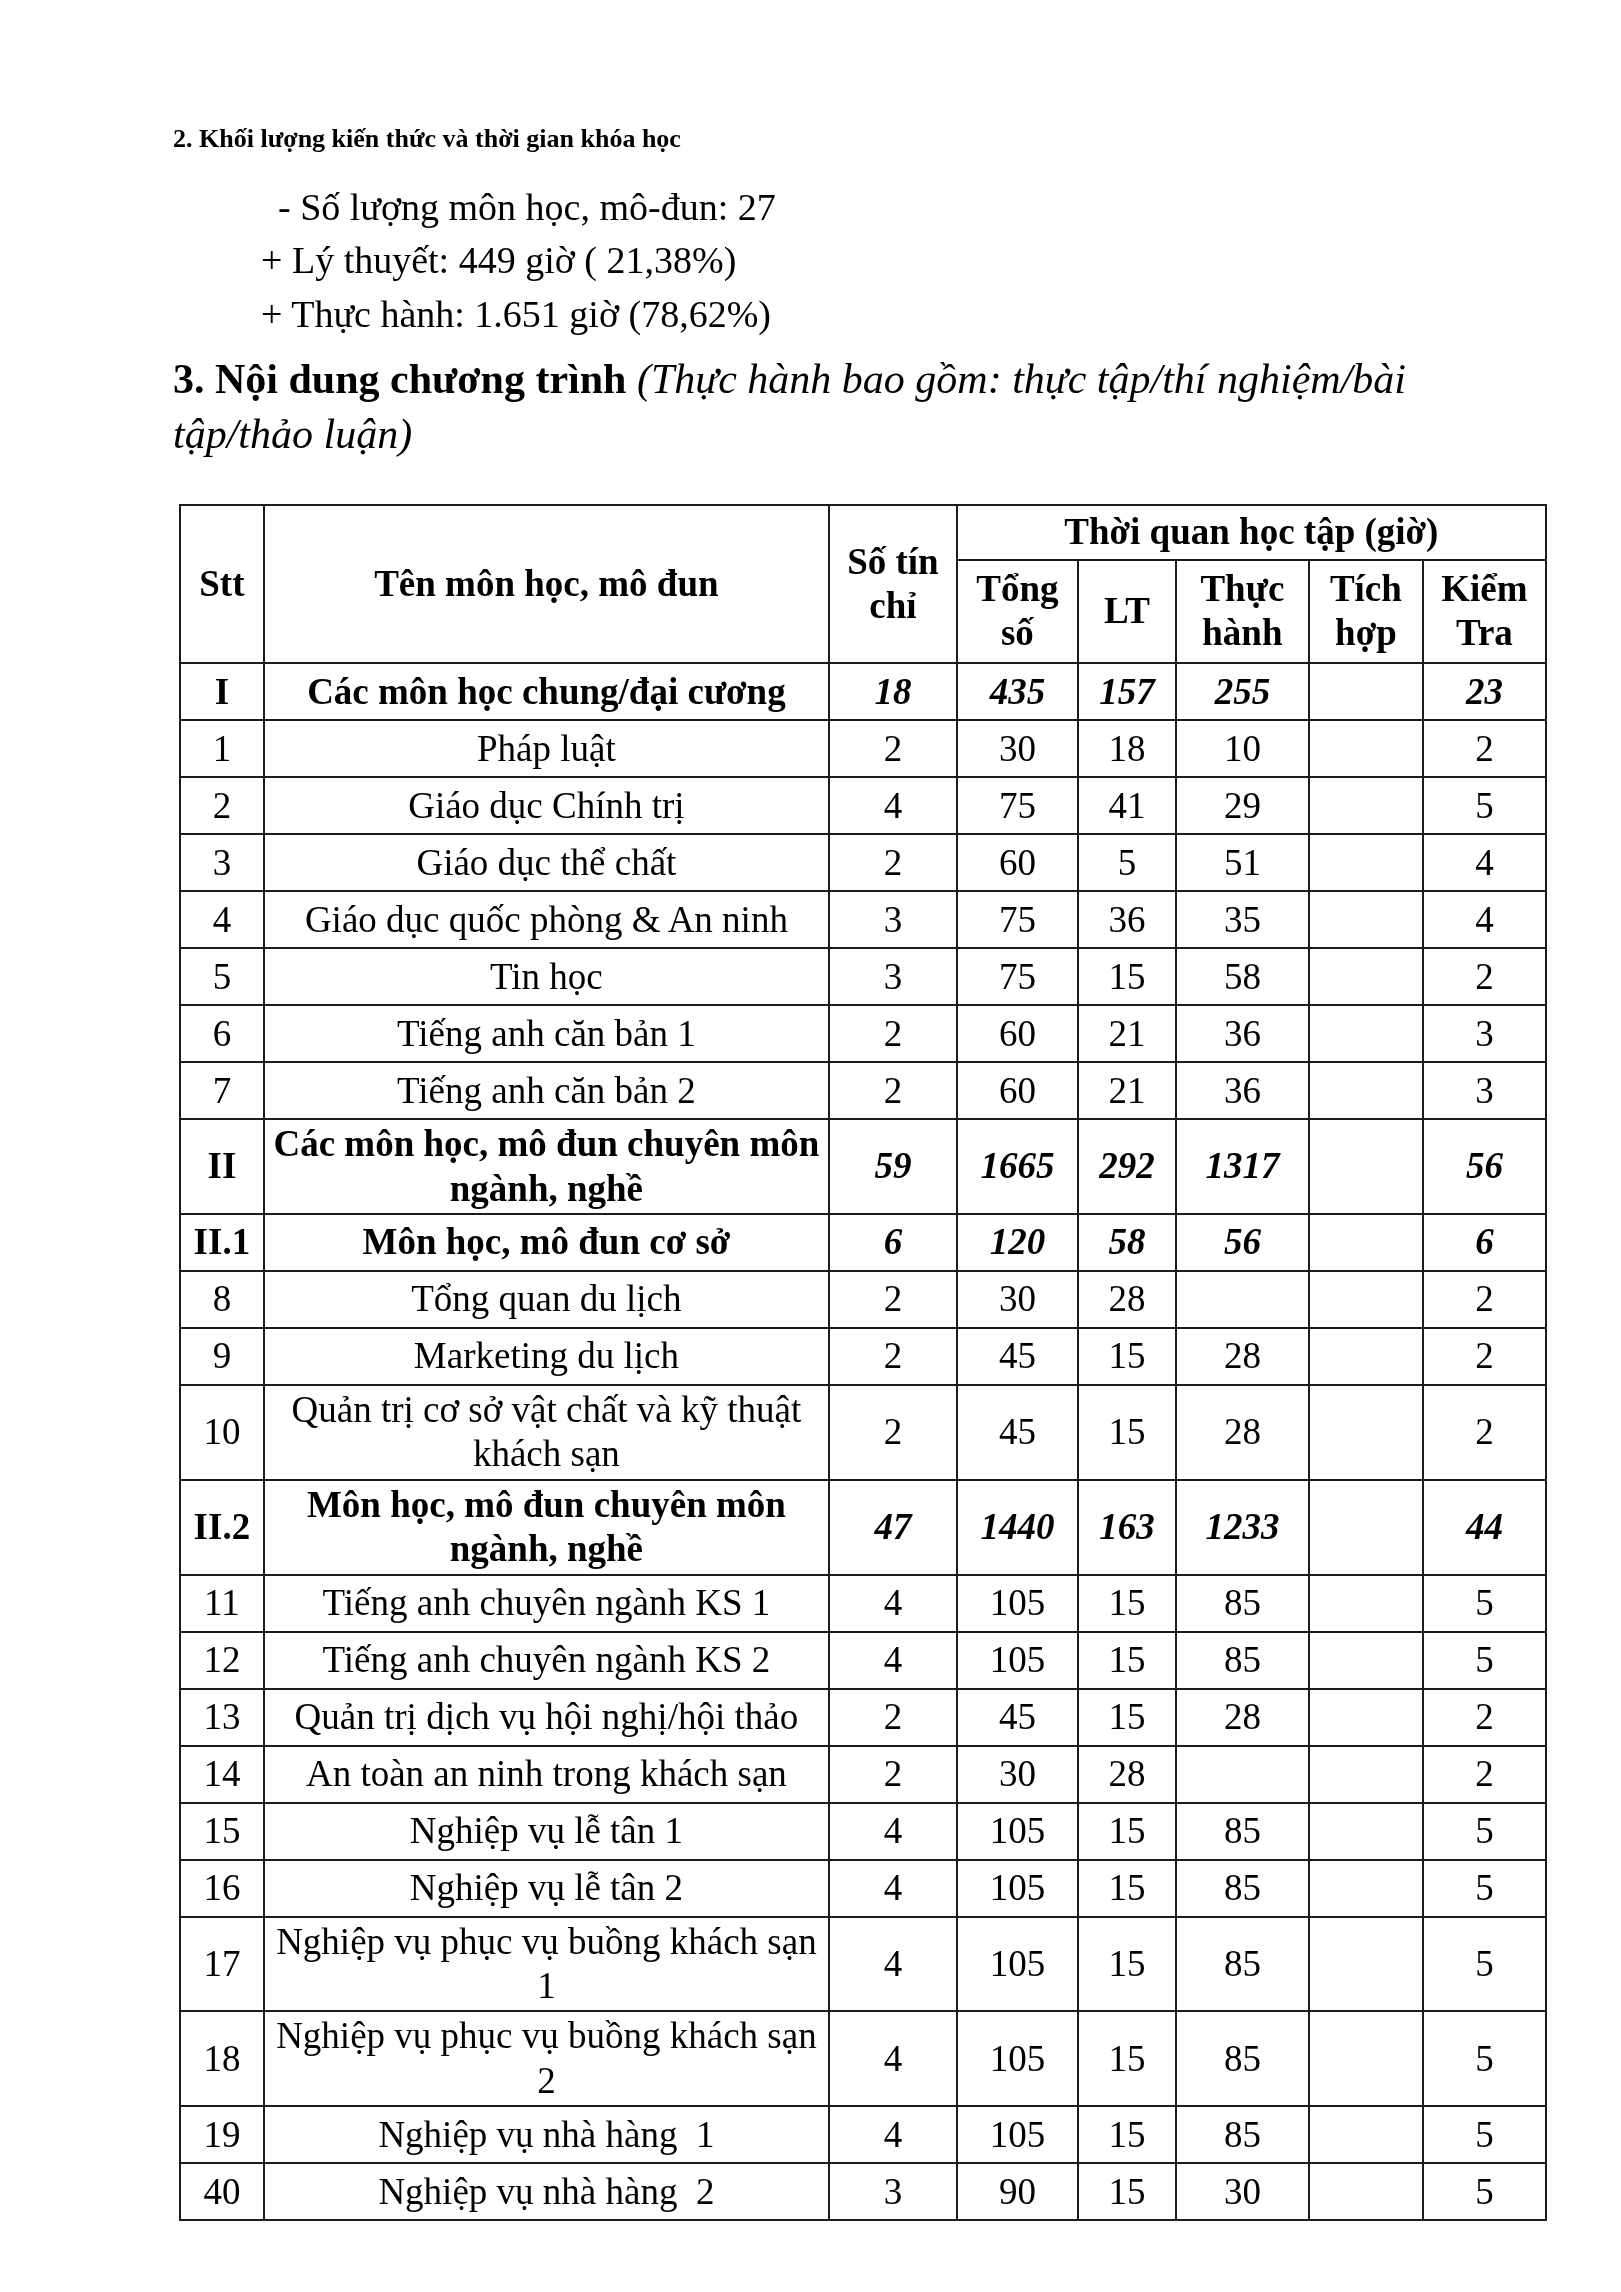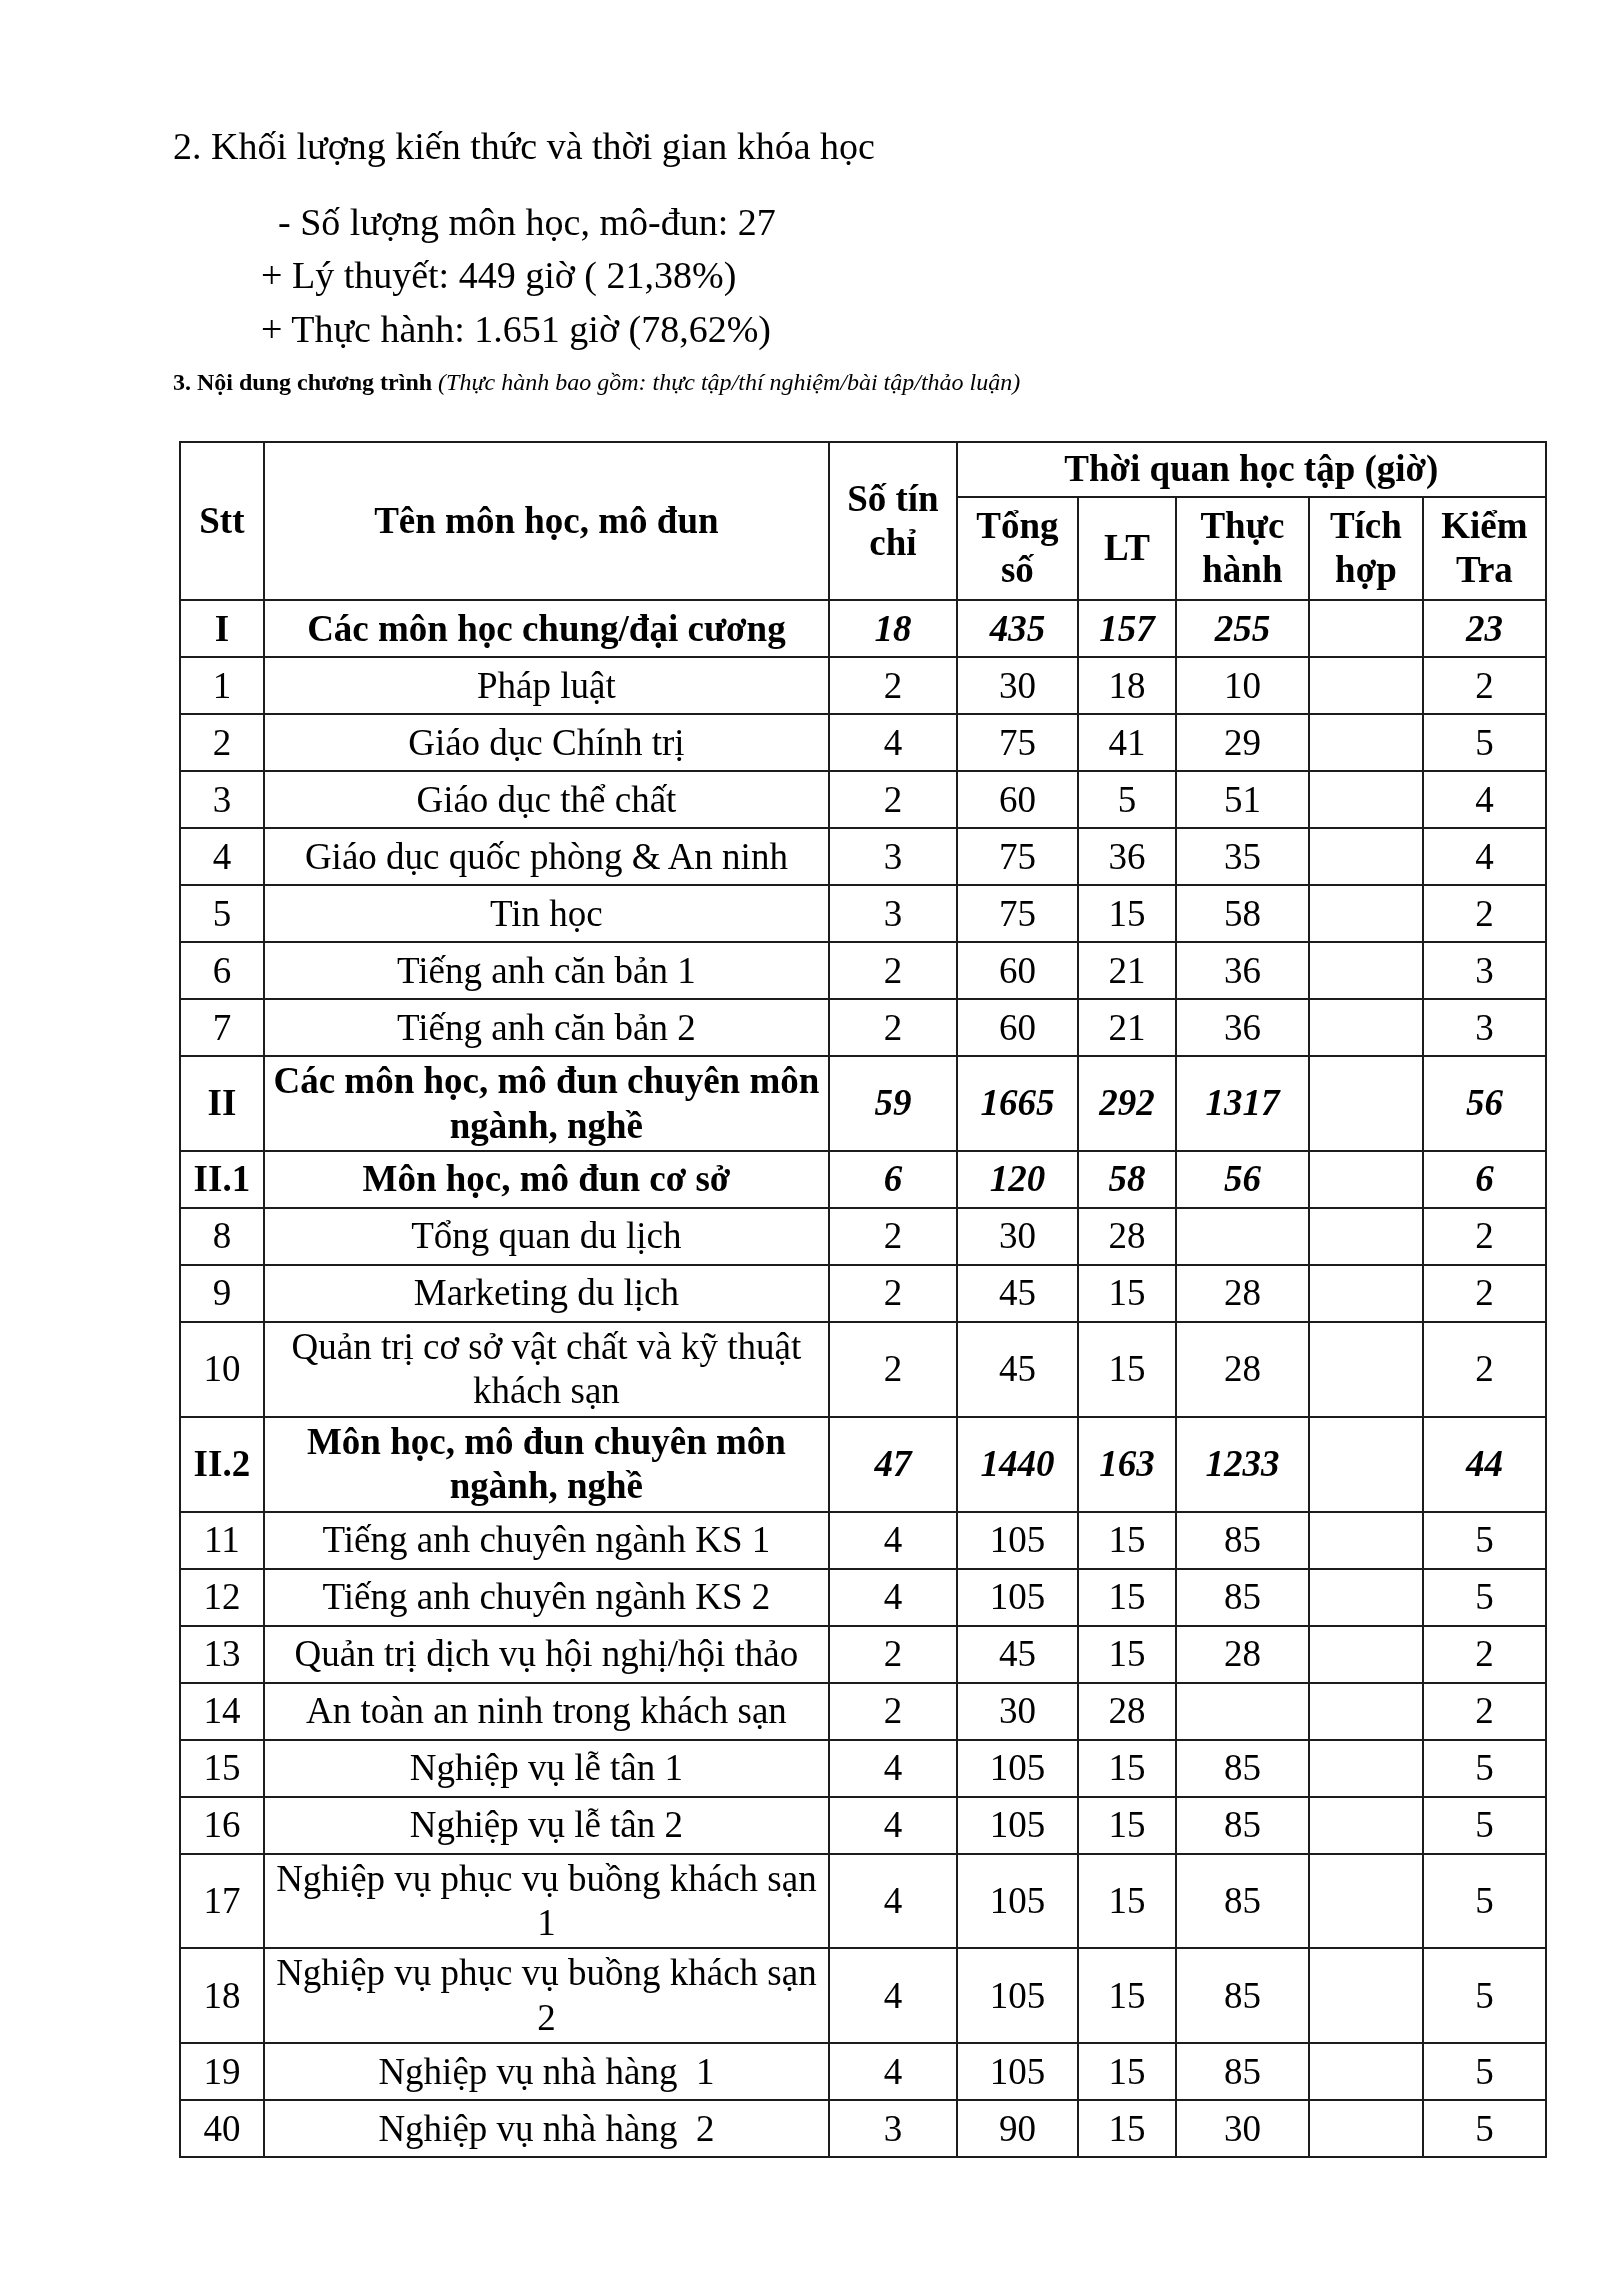--- a/index.html
+++ b/index.html
@@ -15,34 +15,34 @@
     font-family: "Liberation Serif", "DejaVu Serif", serif;
     color: #000000;
   }
   .page {
     position: absolute;
     inset: 0;
     box-sizing: border-box;
     padding: 123px 69px 0 173px;
   }
   .h2 {
-    font-size: 38px;
-    font-weight: normal;
+    font-size: 26px;
+    font-weight: bold;
     line-height: 1.25;
     margin: 0 0 17.6px 0;
   }
   .list-line {
     font-size: 38px;
     line-height: 1.42;
     white-space: pre-wrap;
   }
   .indent-1 { margin-left: 105px; margin-top: 25px; }
   .indent-2 { margin-left: 88px; }
   .h3 {
-    font-size: 24px;
+    font-size: 42px;
     line-height: 1.3;
     margin: 9.8px 0 0 0;
   }
   .h3 .b { font-weight: bold; }
   .h3 .i { font-style: italic; }
   table.curriculum {
     border-collapse: collapse;
     table-layout: fixed;
     width: 1366px;
     margin: 43px 0 0 5.9px;

